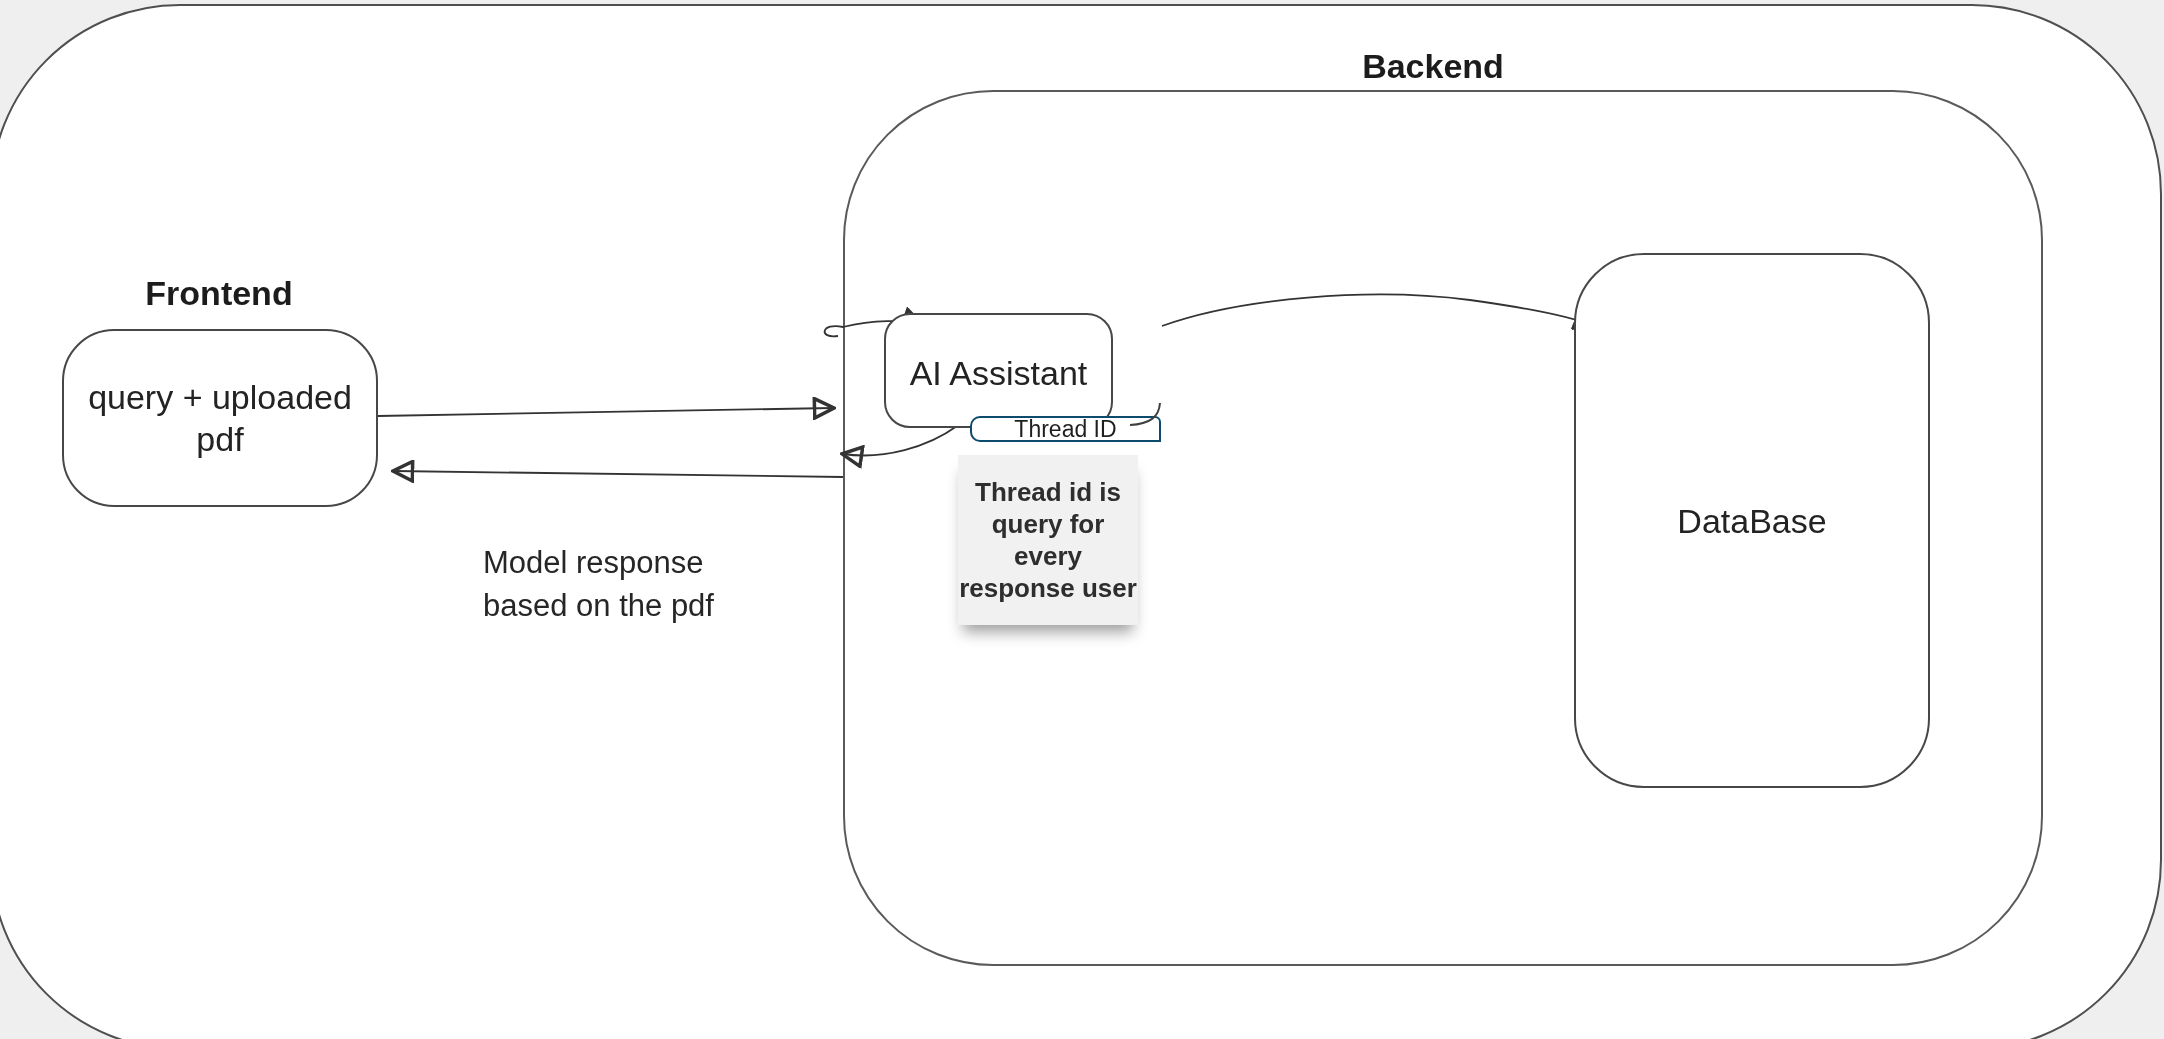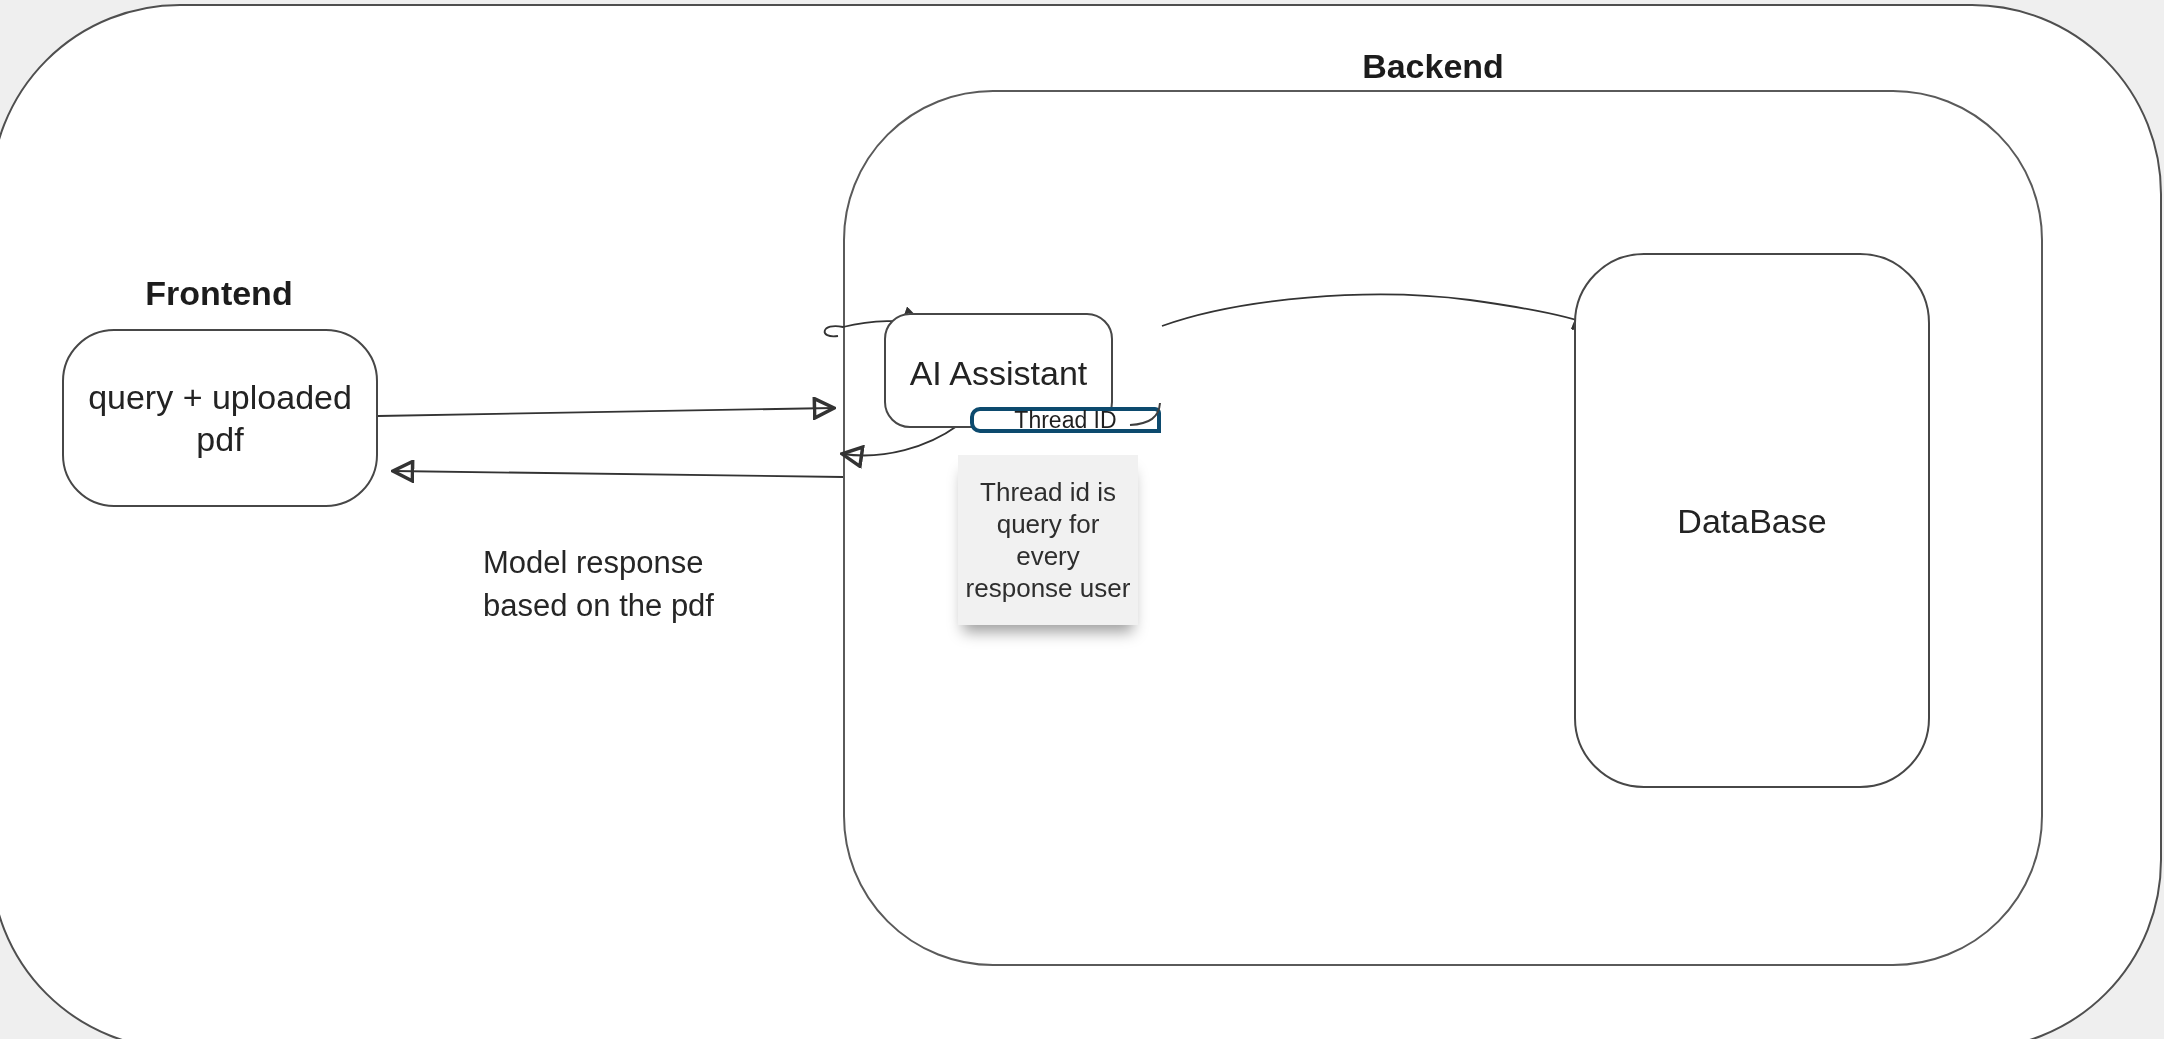--- a/index.html
+++ b/index.html
@@ -66,44 +66,45 @@
     border-radius: 26px;
     align-items: flex-start;
   }
   .ai-box .lbl { margin-top: 37px; }
   .db-box {
     left: 1574px; top: 253px;
     width: 356px; height: 535px;
     border-radius: 70px;
   }
   .thread-box {
-    left: 970px; top: 407px;
+    left: 970px; top: 416px;
     width: 191px; height: 26px;
     border-radius: 10px 6px 0 10px;
-    border: 4px solid #0c4a6e;
+    border: 2px solid #0c4a6e;
     background: #ffffff;
   }
   .thread-box .lbl { font-size: 23px; line-height: 23px; color: #1f1f1f; }
   .thread-fold {
     position: absolute;
     left: 1126px; top: 401px;
     width: 36px; height: 26px;
     pointer-events: none;
   }
   .sticky-note {
     position: absolute;
     left: 958px; top: 455px;
     width: 180px; height: 170px;
     background: #f1f1f1;
     box-shadow: 0 12px 14px -5px rgba(0,0,0,0.38);
     display: flex;
     flex-direction: column;
     align-items: center;
     justify-content: center;
     text-align: center;
+    font-weight: bold;
   }
   .sticky-note .note-line {
     font-size: 26px;
     line-height: 32px;
     color: #2e2e2e;
   }
   .free-label {
     position: absolute;
     font-size: 31px;
     line-height: 43px;

